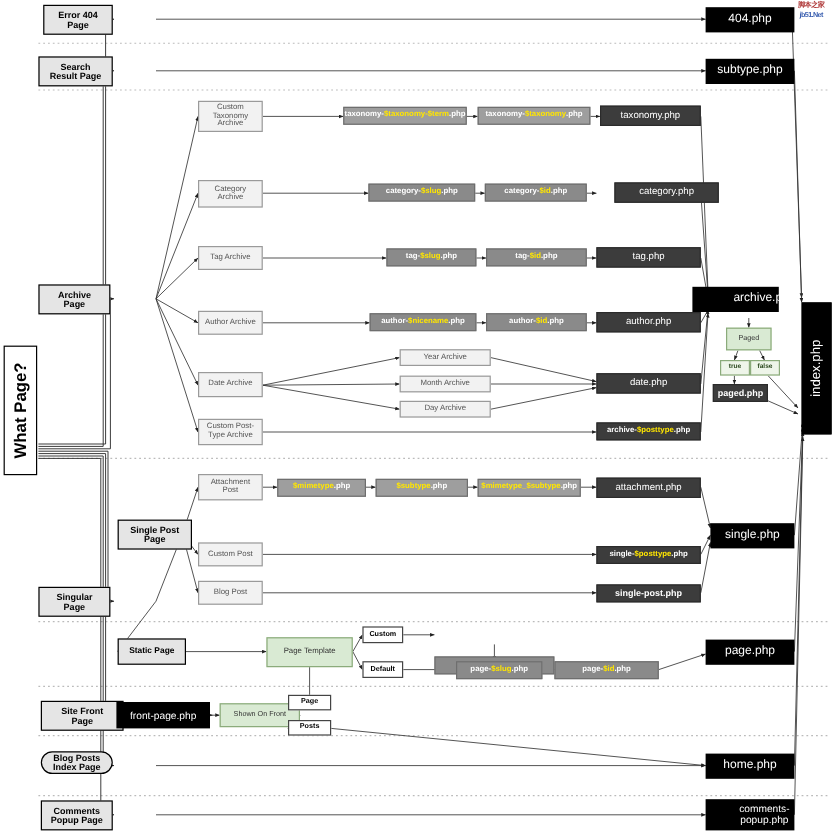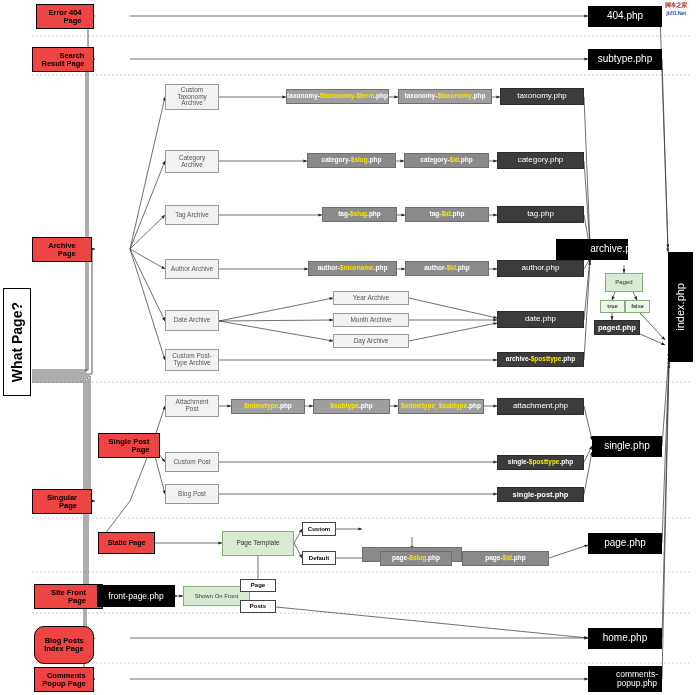--- a/index.html
+++ b/index.html
@@ -2,21 +2,21 @@
 <html><head>
 <meta charset="utf-8">
 <style>
   html,body{margin:0;padding:0;background:#fff;}
   body{font-family:"Liberation Sans",sans-serif;}
   #stage{position:relative;width:700px;height:695px;background:#fff;overflow:hidden;}
   #svg{position:absolute;left:0;top:0;width:700px;height:695px;}
   .node{position:absolute;box-sizing:border-box;display:flex;align-items:center;justify-content:center;text-align:center;line-height:1.05;}
 
   
-  .q{background:#ef4444;border:1.6px solid #000;font-weight:bold;font-size:7.5px;color:#000;text-align:right;}
+  .q{background:#e5e5e5;border:1.6px solid #000;font-weight:bold;font-size:7.5px;color:#000;}
   
   .vbig{background:#fff;border:1.6px solid #000;font-weight:bold;font-size:14px;color:#000;}
   .vbig span{writing-mode:vertical-rl;transform:rotate(180deg);display:block;}
   .sub2{background:#f2f2f2;border:1px solid #9a9a9a;font-size:6.5px;color:#555;}
   
   .green{background:#d9ead3;border:1px solid #8bab7b;font-size:6px;color:#333;}
   .greensm{background:#eef5e9;border:1px solid #8bab7b;font-size:5.5px;color:#2d4a20;font-weight:bold;}
   
   .opt{background:#fff;border:1px solid #444;font-size:6px;color:#000;font-weight:bold;}
 
@@ -185,21 +185,21 @@
   <div class="node q" style="left:32px;top:47px;width:62px;height:25px;white-space:pre;">Search
 Result Page</div>
   <div class="node q" style="left:32px;top:237px;width:60px;height:25px;white-space:pre;">Archive
 Page</div>
   <div class="node q" style="left:32px;top:489px;width:60px;height:25px;white-space:pre;">Singular
 Page</div>
   <div class="node q" style="left:98px;top:433px;width:62px;height:25px;white-space:pre;">Single Post
 Page</div>
   <div class="node q" style="left:34px;top:584px;width:69px;height:25px;white-space:pre;">Site Front
 Page</div>
-  <div class="node q" style="left:34px;top:626px;width:60px;height:38px;white-space:pre;border-radius:10px;">Blog Posts
+  <div class="node q" style="left:34px;top:626px;width:60px;height:19px;white-space:pre;border-radius:10px;">Blog Posts
 Index Page</div>
   <div class="node q" style="left:34px;top:667px;width:60px;height:25px;white-space:pre;">Comments
 Popup Page</div>
 
   <div class="node sub2" style="left:165px;top:84px;width:54px;height:26px;white-space:pre;">Custom
 Taxonomy
 Archive</div>
   <div class="node sub2" style="left:165px;top:150px;width:54px;height:23px;white-space:pre;">Category
 Archive</div>
   <div class="node sub2" style="left:165px;top:205px;width:54px;height:20px;white-space:pre;">Tag Archive</div>
@@ -233,21 +233,21 @@
   <div class="node tpl t-mgrey" style="left:307px;top:153px;width:89px;height:15px;">
     <span>category-</span>
       <span class="var">$slug</span>
       <span>.php</span>
   </div>
   <div class="node tpl t-mgrey" style="left:404px;top:153px;width:85px;height:15px;">
     <span>category-</span>
       <span class="var">$id</span>
       <span>.php</span>
   </div>
-  <div class="node tpl t-dgrey" style="left:497px;top:152px;width:87px;height:17px;font-size:8px;font-weight:normal;">category.php</div>
+  <div class="node tpl t-dgrey" style="left:512px;top:152px;width:87px;height:17px;font-size:8px;font-weight:normal;">category.php</div>
 
   <div class="node tpl t-mgrey" style="left:322px;top:207px;width:75px;height:15px;">
     <span>tag-</span>
       <span class="var">$slug</span>
       <span>.php</span>
   </div>
   <div class="node tpl t-mgrey" style="left:405px;top:207px;width:84px;height:15px;">
     <span>tag-</span>
       <span class="var">$id</span>
       <span>.php</span>
@@ -269,21 +269,21 @@
   <div class="node tpl t-dgrey" style="left:497px;top:311px;width:87px;height:17px;font-size:8px;font-weight:normal;">date.php</div>
 
   <div class="node tpl t-dgrey" style="left:497px;top:352px;width:87px;height:15px;">
     <span>archive-</span>
       <span class="var">$posttype</span>
       <span>.php</span>
   </div>
 
   <div class="node t-black node" style="left:588px;top:6px;width:74px;height:21px;">404.php</div>
   <div class="node t-black" style="left:588px;top:49px;width:74px;height:21px;">subtype.php</div>
-  <div class="node t-black" style="left:556px;top:239px;width:72px;height:21px;padding-left:48px;">archive.php</div>
+  <div class="node t-black" style="left:577px;top:239px;width:72px;height:21px;padding-left:48px;">archive.php</div>
   <div class="node t-black" style="left:592px;top:436px;width:70px;height:21px;">single.php</div>
   <div class="node t-black" style="left:588px;top:533px;width:74px;height:21px;">page.php</div>
   <div class="node t-black" style="left:588px;top:628px;width:74px;height:21px;">home.php</div>
   <div class="node t-black sm" style="left:588px;top:666px;width:74px;height:26px;white-space:pre;padding-left:24px;">comments-
 popup.php</div>
 
   <div class="node green" style="left:605px;top:273px;width:38px;height:19px;">Paged</div>
   <div class="node greensm" style="left:600px;top:300px;width:25px;height:13px;">true</div>
   <div class="node greensm" style="left:625px;top:300px;width:25px;height:13px;">false</div>
   <div class="node tpl t-dgrey" style="left:594px;top:320px;width:46px;height:15px;font-size:7.5px;">paged.php</div>

